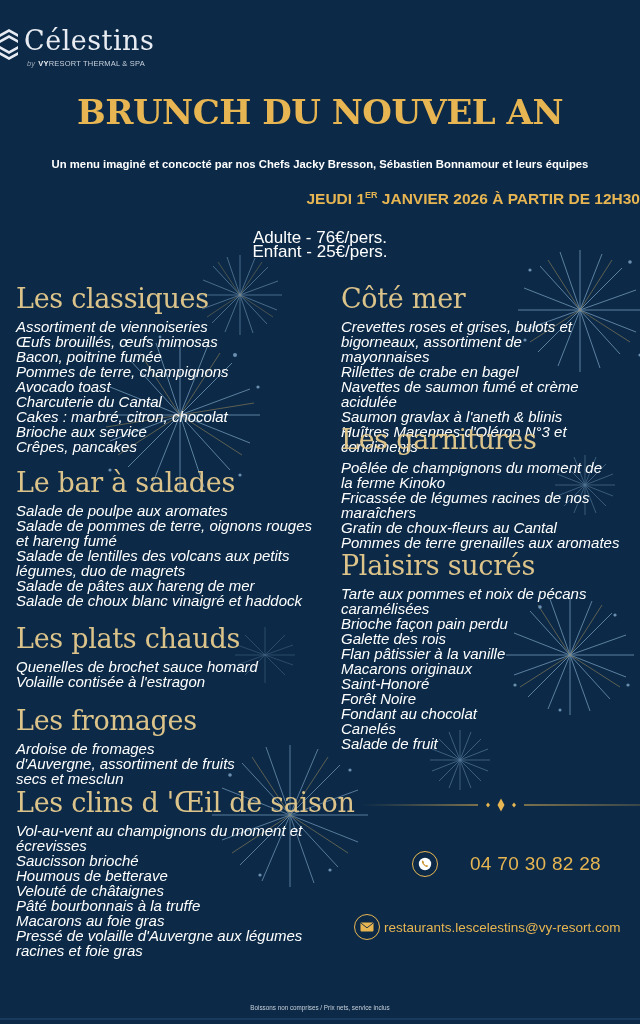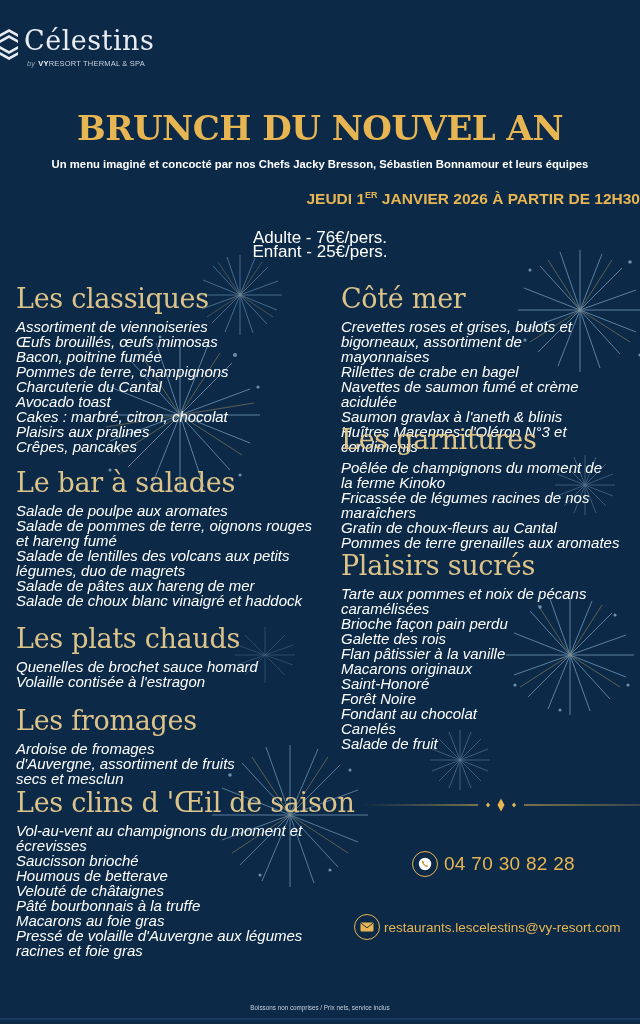--- a/index.html
+++ b/index.html
@@ -24,21 +24,21 @@
     letter-spacing: 0.5px; line-height: 30px; font-weight: 300;
   }
   .logo-sub {
     font-family: "Liberation Sans", sans-serif; font-size: 7.5px; color: #c9d1dc;
     margin-left: 3px; margin-top: 3px; letter-spacing: 0.2px;
   }
   .logo-sub .by { font-style: italic; color: #9aa7b6; margin-right: 3px; }
   .logo-sub .vy { font-weight: bold; color: #e8ecf2; }
 
   .title {
-    position: absolute; left: 0; width: 640px; top: 108px; text-align: center;
+    position: absolute; left: 0; width: 640px; top: 92px; text-align: center;
     font-family: "DejaVu Serif", serif; font-weight: bold; font-size: 34px;
     color: #e7b552; letter-spacing: -0.5px;
   }
   .subtitle {
     position: absolute; left: 0; width: 640px; top: 158px; text-align: center;
     font-family: "Liberation Sans", sans-serif; font-weight: bold; font-size: 11.3px; color: #ffffff;
   }
   .date {
     position: absolute; left: 0; width: 640px; top: 190px; text-align: right;
     font-family: "Liberation Sans", sans-serif; font-weight: bold; font-size: 15.5px; color: #e7b552;
@@ -69,21 +69,21 @@
   #s-mer { left: 341px; top: 282px; width: 296px; }
   #s-garnitures { left: 341px; top: 423px; width: 296px; }
   #s-sucres { left: 341px; top: 549px; width: 296px; }
 
   .divider { position: absolute; left: 362px; top: 797px; width: 278px; height: 16px; }
 
   .contact { position: absolute; display: flex; align-items: center; }
   .contact .ring {
     border: 1.2px solid #e7b552; border-radius: 50%; display: flex; align-items: center; justify-content: center;
   }
-  #phone { left: 412px; top: 851px; }
+  #phone { left: 412px; top: 851px; gap: 26px; }
   #phone .ring { width: 26px; height: 26px; }
   #phone .val {
     margin-left: 6px; font-family: "Liberation Sans", sans-serif; font-size: 19px; color: #e7b552; letter-spacing: 0.3px;
   }
   #email { left: 354px; top: 914px; }
   #email .ring { width: 26px; height: 26px; }
   #email .val {
     margin-left: 4px; font-family: "Liberation Sans", sans-serif; font-size: 13.5px; color: #e7b552;
   }
   .footer {
@@ -344,24 +344,24 @@
     <div>Enfant - 25€/pers.</div>
   </div>
 
   <div class="section" id="s-classiques">
     <h2>Les classiques</h2>
     <ul>
       <li>Assortiment de viennoiseries</li>
       <li>Œufs brouillés, œufs mimosas</li>
       <li>Bacon, poitrine fumée</li>
       <li>Pommes de terre, champignons</li>
+      <li>Avocado toast</li>
       <li>Charcuterie du Cantal</li>
-      <li>Avocado toast</li>
       <li>Cakes : marbré, citron, chocolat</li>
-      <li>Plaisirs aux pralines</li>
+      <li>Brioche aux service</li>
       <li>Crêpes, pancakes</li>
     </ul>
   </div>
 
   <div class="section" id="s-salades">
     <h2>Le bar à salades</h2>
     <ul>
       <li>Salade de poulpe aux aromates</li>
       <li>Salade de pommes de terre, oignons rouges et hareng fumé</li>
       <li>Salade de lentilles des volcans aux petits légumes, duo de magrets</li>

